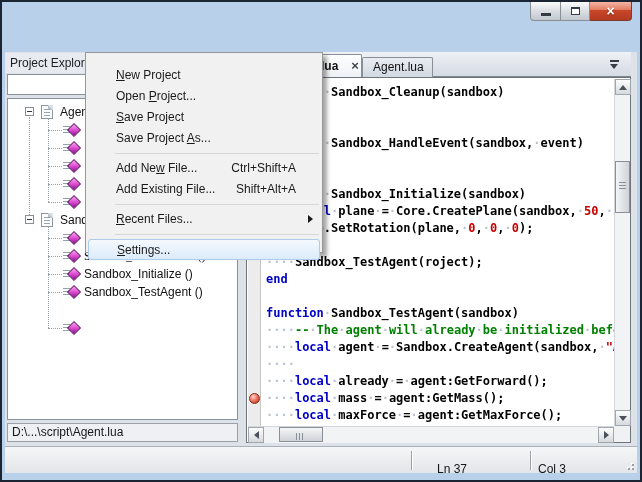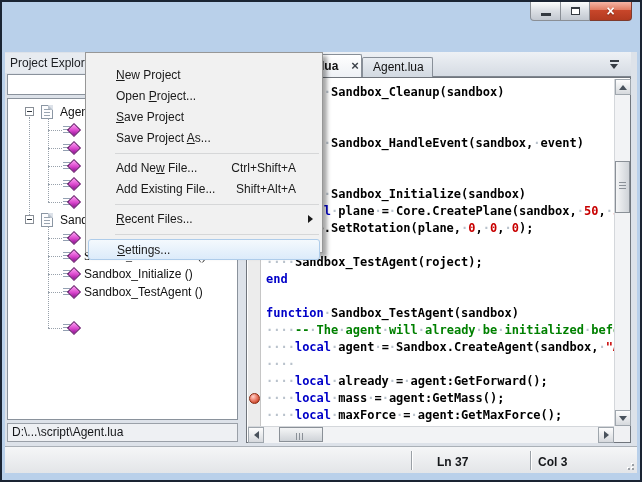--- a/index.html
+++ b/index.html
@@ -101,21 +101,21 @@
   .grip-h{position:absolute;left:16px;top:5px;width:1px;height:7px;background:#8a9097;box-shadow:3px 0 0 #8a9097,6px 0 0 #8a9097;}
   .tri-up{width:0;height:0;border-left:4px solid transparent;border-right:4px solid transparent;border-bottom:5px solid #49525c;}
   .tri-dn{width:0;height:0;border-left:4px solid transparent;border-right:4px solid transparent;border-top:5px solid #49525c;}
   .tri-lf{width:0;height:0;border-top:4px solid transparent;border-bottom:4px solid transparent;border-right:5px solid #49525c;}
   .tri-rt{width:0;height:0;border-top:4px solid transparent;border-bottom:4px solid transparent;border-left:5px solid #49525c;}
   .corner{position:absolute;left:367px;top:348px;width:16px;height:16px;background:#f0f1f3;}
   
   .statusbar{position:absolute;left:5px;top:446px;width:632px;height:27px;
     background:linear-gradient(#f5f6f7,#e3e5e8);border-top:1px solid #aab0b7;}
   .sb-div{position:absolute;top:4px;width:2px;height:19px;border-left:1px solid #9aa0a6;border-right:1px solid #ffffff;}
-  .sb-text{position:absolute;top:8px;color:#15171a;font-weight:bold;}
+  .sb-text{position:absolute;top:15px;color:#15171a;}
   .sb-grip{position:absolute;right:3px;bottom:3px;width:9px;height:9px;}
   .sb-grip i{position:absolute;width:2px;height:2px;background:#9aa0a6;box-shadow:-1px -1px 0 #fff;}
   
   .menu{position:absolute;left:85px;top:52px;width:238px;height:201px;background:#f1f1f1;
     border:1px solid #979797;box-shadow:4px 4px 4px rgba(0,0,0,0.35);padding-top:12px;z-index:50;}
   .menu-item{position:relative;height:21px;line-height:21px;padding-left:30px;color:#1a1a1a;white-space:nowrap;}
   .menu-item.hl{margin:0 2px;padding-left:28px;border:1px solid #aeccea;border-radius:3px;
     background:linear-gradient(#f4f9fd,#dcebfa);}
   .mi-short{position:absolute;right:26px;top:0;}
   .mi-arrow{position:absolute;right:9px;top:6px;width:0;height:0;

